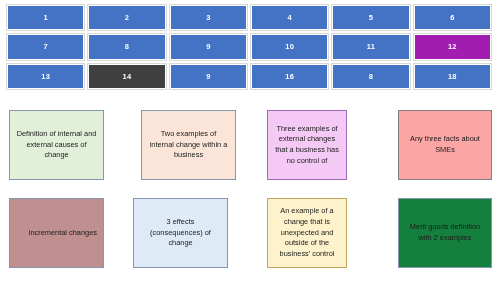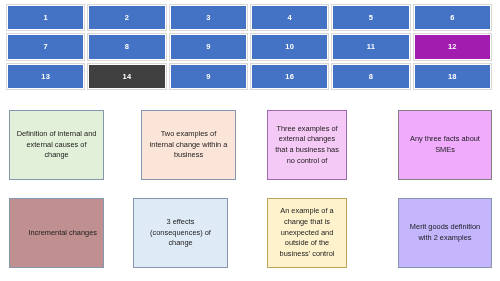--- a/index.html
+++ b/index.html
@@ -110,33 +110,33 @@
   </div>
 
   <div class="card col-2 row-1" style="background: rgb(250, 229, 216); border-color: rgb(132, 150, 176); margin-left: 8px;">
     <span class="card-text">Two examples of internal change within a business</span>
   </div>
 
   <div class="card col-3 row-1" style="background: rgb(245, 201, 245); border-color: rgb(156, 107, 176);">
     <span class="card-text">Three examples of external changes that a business has no control of</span>
   </div>
 
-  <div class="card col-4 row-1" style="background: #f0abfc; border-color: rgb(128, 128, 128);">
+  <div class="card col-4 row-1" style="background: #fca5a5; border-color: rgb(128, 128, 128);">
     <span class="card-text">Any three facts about SMEs</span>
   </div>
 
   <div class="card col-1 row-2" style="background: rgb(192, 143, 143); border-color: rgb(132, 150, 176);">
     <span class="card-text">Incremental changes</span>
   </div>
 
   <div class="card col-2 row-2" style="background: rgb(222, 234, 246); border-color: rgb(132, 150, 176);">
     <span class="card-text">3 effects (consequences) of change</span>
   </div>
 
   <div class="card col-3 row-2" style="background: rgb(253, 242, 204); border-color: rgb(191, 165, 90);">
     <span class="card-text">An example of a change that is unexpected and outside of the business’ control</span>
   </div>
 
-  <div class="card col-4 row-2" style="background: #c4b5fd; border-color: rgb(132, 150, 176);">
+  <div class="card col-4 row-2" style="background: #15803d; border-color: rgb(132, 150, 176);">
     <span class="card-text">Merit goods definition with 2 examples</span>
   </div>
 
 </div>
 
 </body></html>

